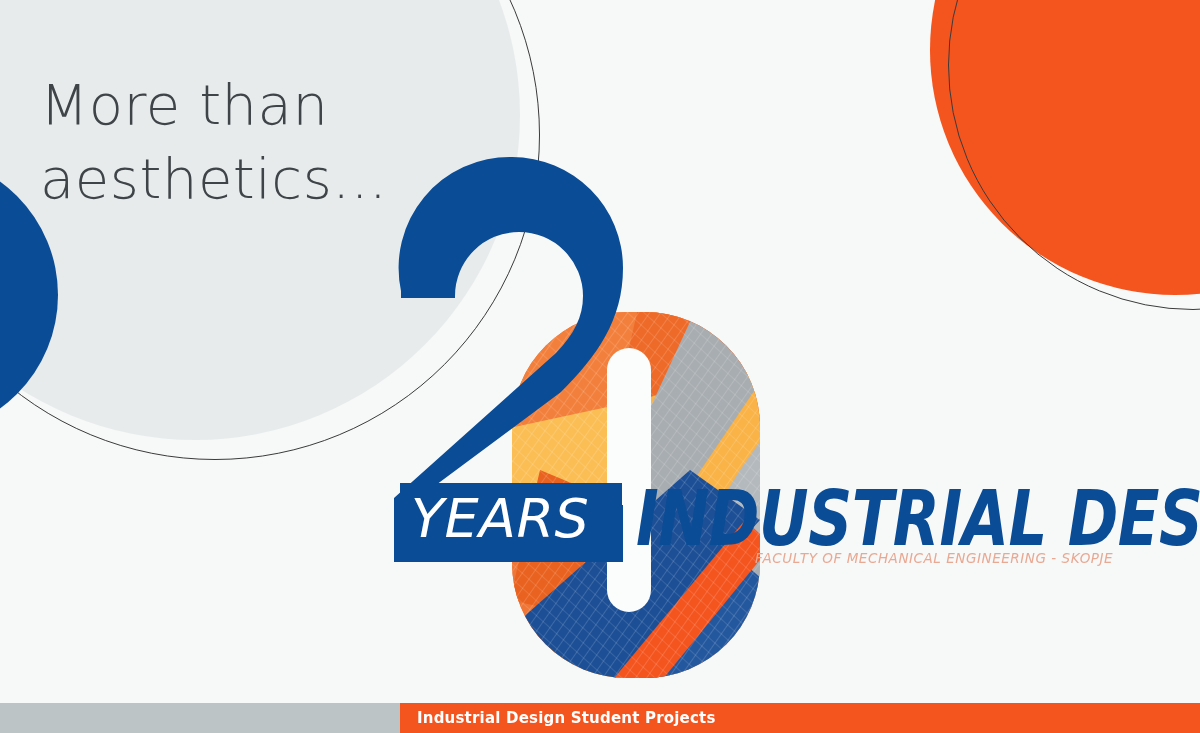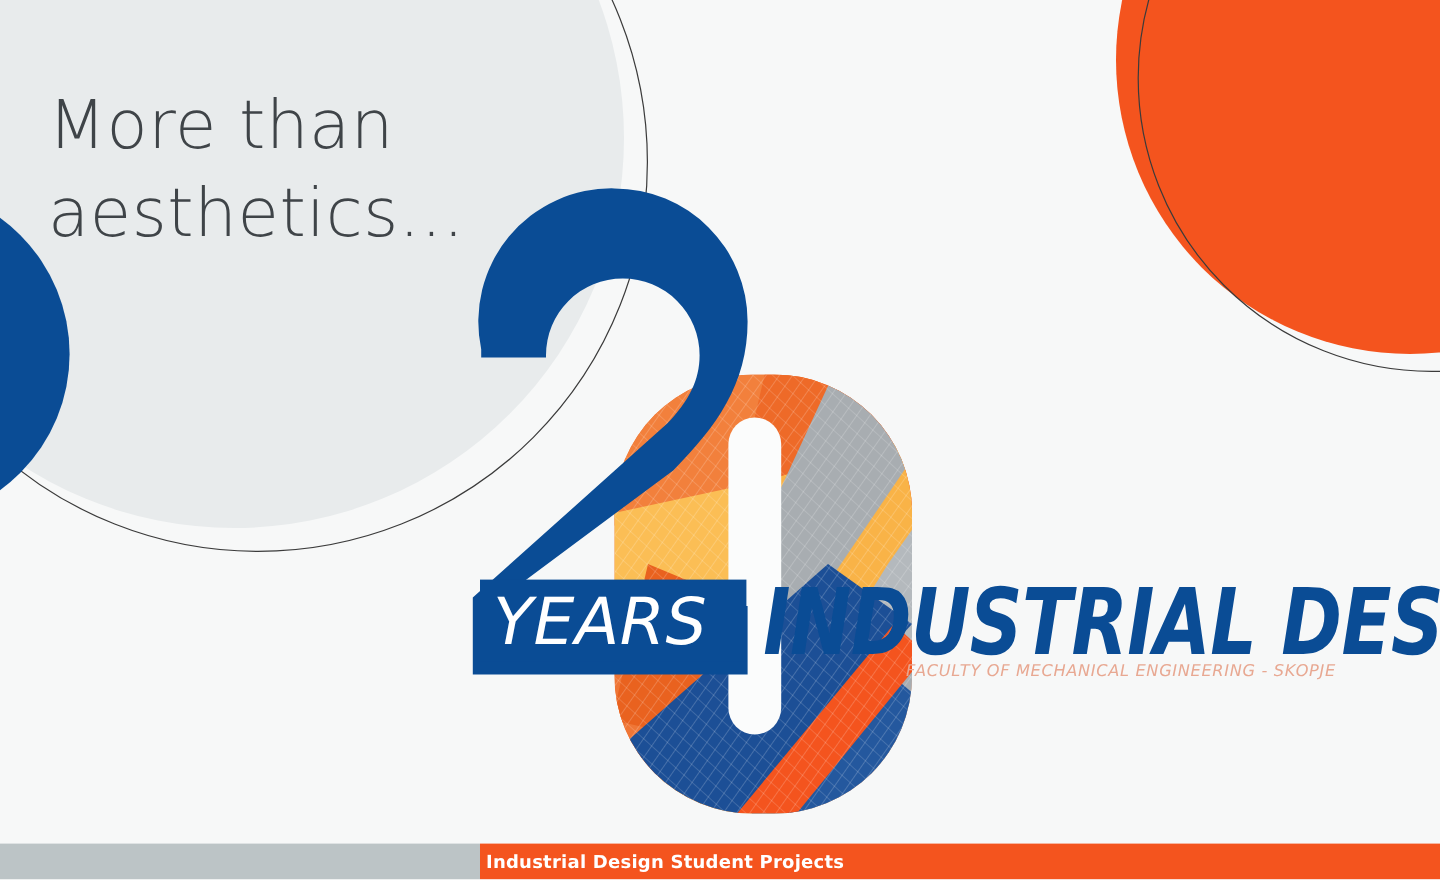--- a/index.html
+++ b/index.html
@@ -121,21 +121,21 @@
     background: #f4541e;
     display: flex;
     align-items: center;
   }
   #footer-caption {
     color: #ffffff;
     font-family: "DejaVu Sans", sans-serif;
     font-size: 15px;
     font-weight: 600;
     letter-spacing: 0.2px;
-    padding-left: 5px;
+    padding-left: 17px;
   }
 </style>
 </head>
 <body>
 
 <div id="slide">
 
   <div class="shape" id="bg-circle-light"></div>
   <div class="shape" id="bg-circle-outline-left"></div>
   <div class="shape" id="bg-circle-blue-left"></div>

